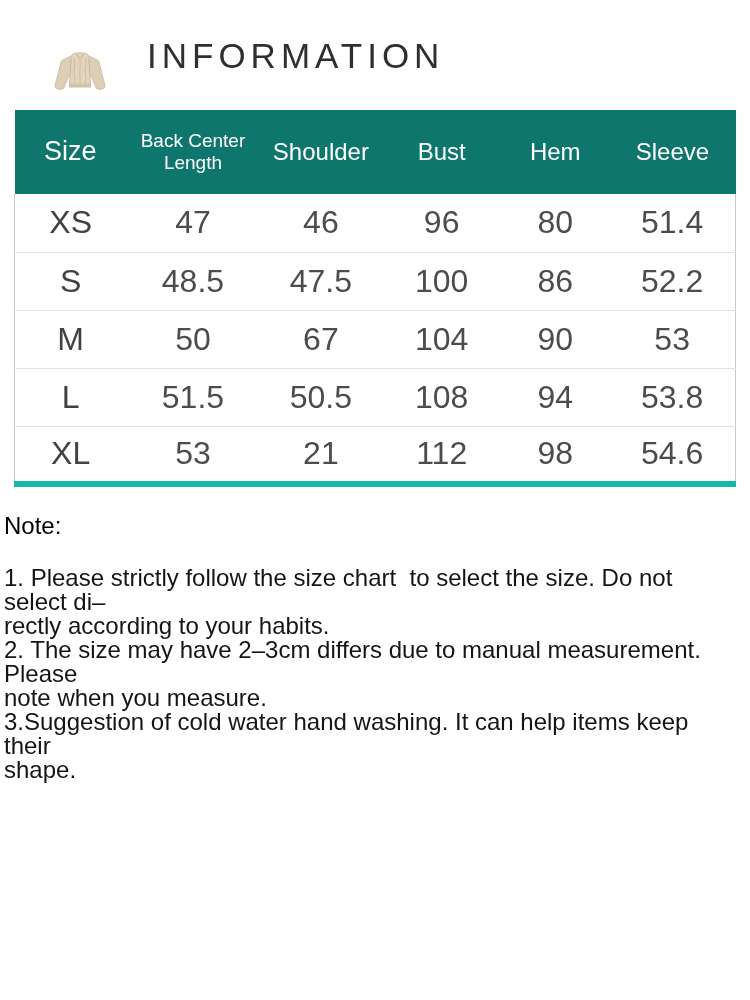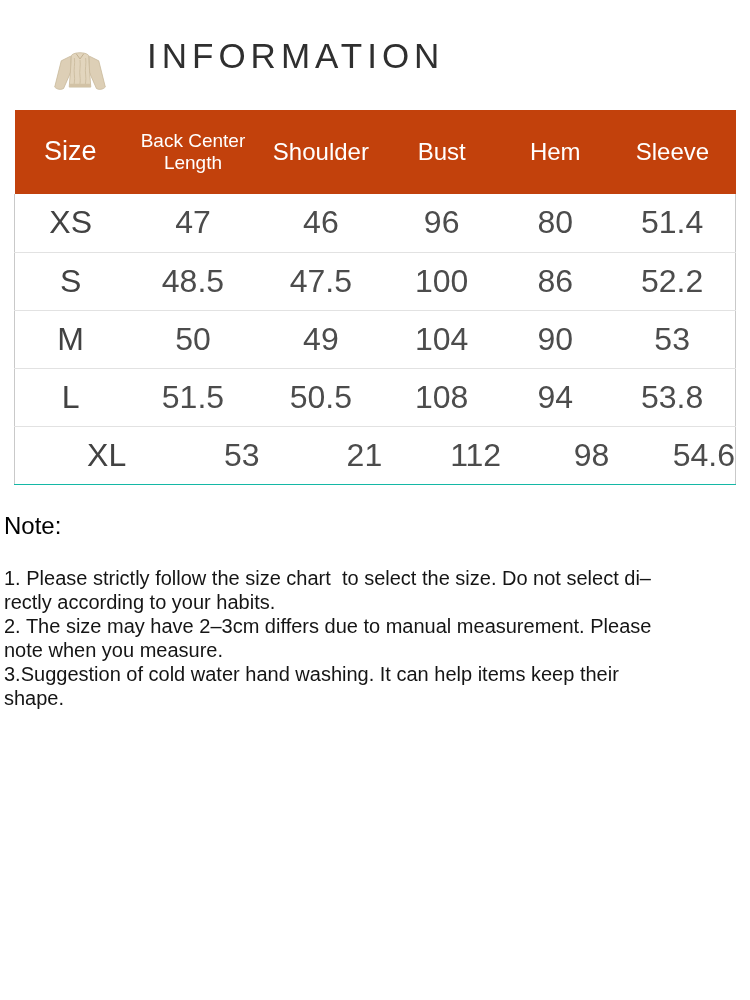--- a/index.html
+++ b/index.html
@@ -32,21 +32,21 @@
 
   
   .size-table {
     position: absolute;
     left: 14px; top: 110px;
     width: 722px;
     border-collapse: collapse;
     table-layout: fixed;
   }
   .size-table thead th {
-    background: #c2410c;
+    background: #0f766e;
     color: #ffffff;
     height: 84px;
     font-weight: 500;
     font-size: 24px;
     text-align: center;
     vertical-align: middle;
     line-height: 1.15;
   }
   .size-table thead th.col-size  { font-size: 27px; }
   .size-table thead th.col-bcl   { font-size: 19px; padding: 0 8px; text-align: center; }
@@ -54,33 +54,33 @@
     height: 58px;
     text-align: center;
     vertical-align: middle;
     font-size: 32px;
     color: #4c4c4c;
     border-bottom: 1px solid #e2e2e2;
     background: #ffffff;
   }
   .size-table tbody td:first-child { border-left: 1px solid #c9c9c9; }
   .size-table tbody td:last-child  { border-right: 1px solid #c9c9c9; }
-  .size-table tbody tr:last-child td { border-bottom: 1px solid #14b8a6; text-align: right; }
+  .size-table tbody tr:last-child td { border-bottom: 6px solid #14b8a6; }
   .size-table tbody td.size-cell { color: #424242; }
 
   
   .notes { position: absolute; left: 4px; top: 512px; width: 716px; }
   .note-heading {
     font-size: 24px;
     color: #000000;
     font-weight: 500;
     margin-bottom: 26px;
   }
   .note-item {
-    font-size: 20px;
+    font-size: 24px;
     line-height: 24px;
     color: #151515;
     white-space: pre-wrap;
   }
 </style>
 </head>
 <body>
 
 <div class="page">
 
@@ -136,21 +136,21 @@
         <td class="size-cell">S</td>
         <td>48.5</td>
         <td>47.5</td>
         <td>100</td>
         <td>86</td>
         <td>52.2</td>
       </tr>
       <tr>
         <td class="size-cell">M</td>
         <td>50</td>
-        <td>49</td>
+        <td>67</td>
         <td>104</td>
         <td>90</td>
         <td>53</td>
       </tr>
       <tr>
         <td class="size-cell">L</td>
         <td>51.5</td>
         <td>50.5</td>
         <td>108</td>
         <td>94</td>

